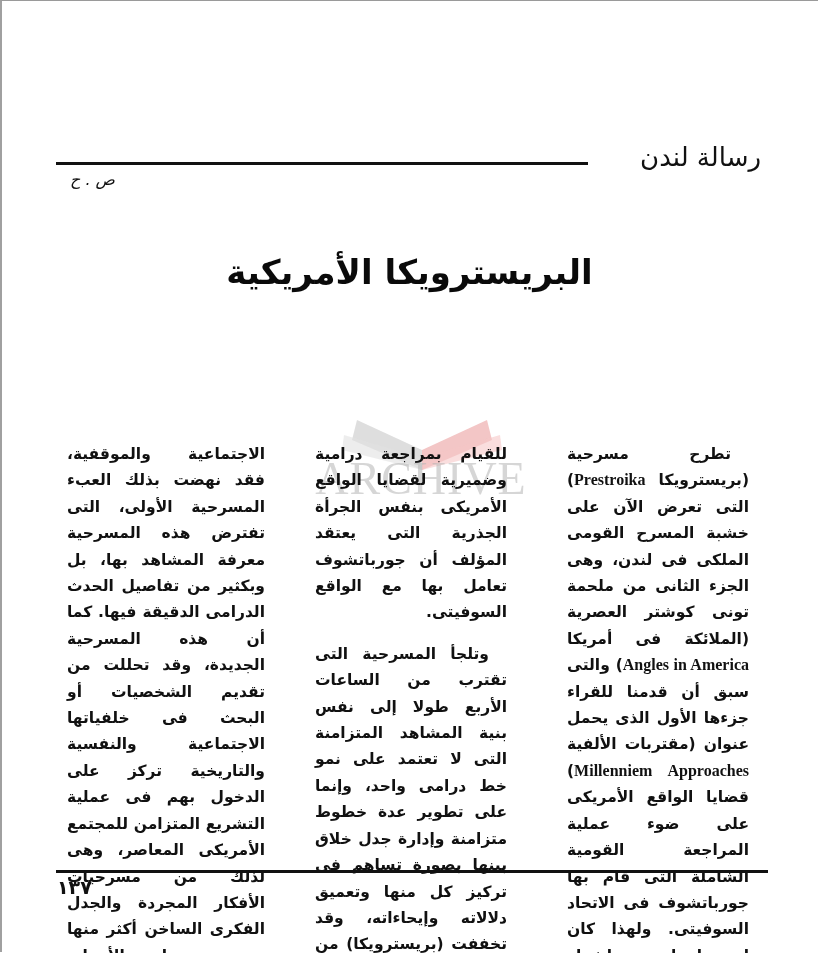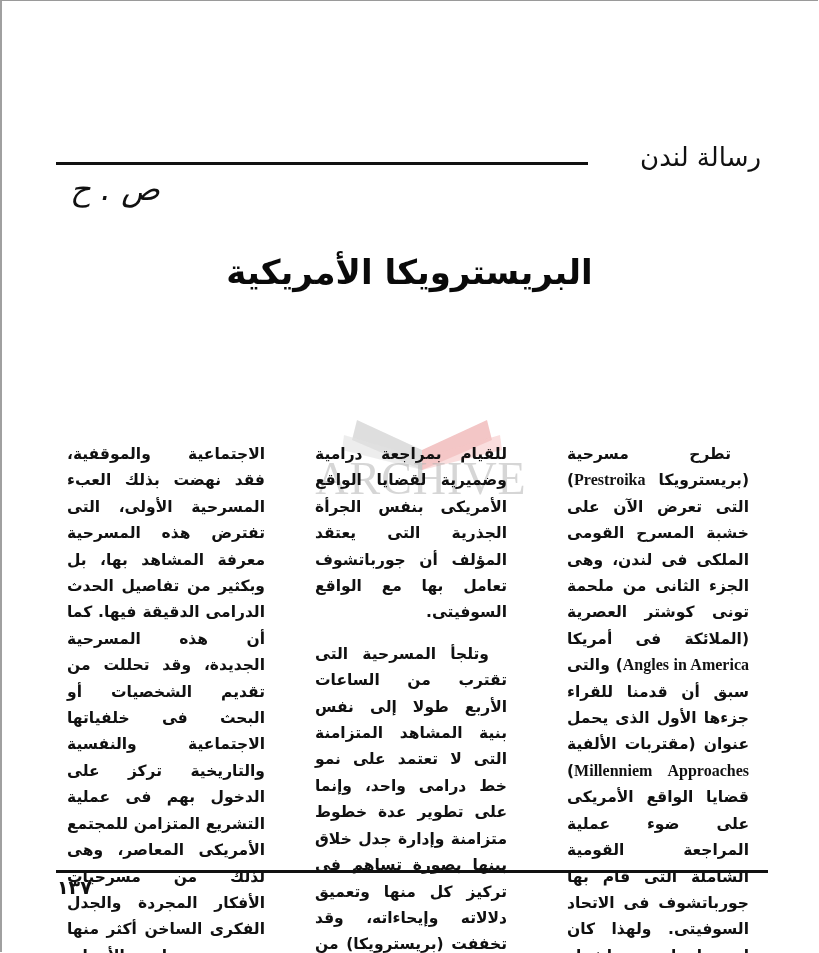--- a/index.html
+++ b/index.html
@@ -13,21 +13,21 @@
   }
   .section-title {
     position: absolute; right: 58px; top: 142px; direction: rtl;
     font-family: "DejaVu Sans", sans-serif; font-size: 26px; font-weight: normal; color: #111;
   }
   .header-rule {
     position: absolute; left: 56px; top: 162px; width: 532px; height: 3px; background: #111;
   }
   .author {
     position: absolute; left: 70px; top: 170px; direction: rtl;
-    font-family: "DejaVu Sans", sans-serif; font-style: italic; font-size: 32px; color: #111;
+    font-family: "DejaVu Sans", sans-serif; font-style: italic; font-size: 16px; color: #111;
   }
   .article-title {
     position: absolute; left: 0; width: 819px; top: 252px; text-align: center; direction: rtl;
     font-family: "DejaVu Sans", sans-serif; font-weight: bold; font-size: 34px; color: #0a0a0a; letter-spacing: 0;
   }
   .column {
     position: absolute; top: 426px; direction: rtl; text-align: justify;
     font-family: "DejaVu Sans", sans-serif; font-weight: bold; font-size: 15.5px; line-height: 26.4px; color: #111;
   }
   .col-right { left: 552px; width: 212px; }

